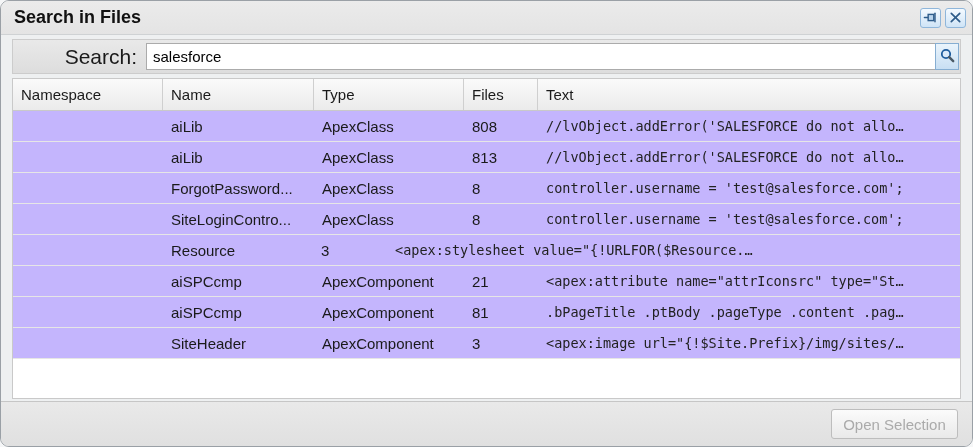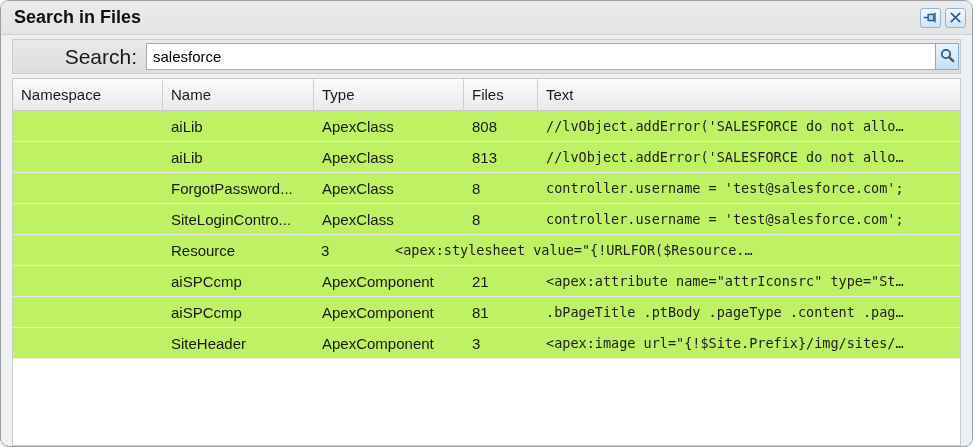--- a/index.html
+++ b/index.html
@@ -88,21 +88,21 @@
   .th:last-child { border-right: none; }
   .col-namespace { width: 150px; flex: 0 0 150px; }
   .col-name      { width: 151px; flex: 0 0 151px; }
   .col-type      { width: 150px; flex: 0 0 150px; }
   .col-line      { width: 74px;  flex: 0 0 74px; }
   .col-text      { flex: 1; min-width: 0; }
   .tbody { display: flex; flex-direction: column; }
   .tr {
     height: 31px; flex: 0 0 31px;
     display: flex; align-items: stretch;
-    background: #bef264;
+    background: #c4b5fd;
     border-bottom: 1px solid #e6e6e6;
     cursor: default;
     text-align: right;
   }
   .td {
     display: flex; align-items: center;
     padding-left: 8px;
     font-size: 15px; color: #1a1a1a;
     white-space: nowrap; overflow: hidden;
   }
@@ -236,14 +236,17 @@
     <div class="td col-name">SiteHeader</div>
     <div class="td col-type">ApexComponent</div>
     <div class="td col-line">3</div>
     <div class="td col-text code">&lt;apex:image url="{!$Site.Prefix}/img/sites/…</div>
   </div>
         </div>
       <div class="table-filler"></div>
     </div>
   </div>
 
+  <div class="bottom-bar">
+    <button class="open-btn" disabled="">Open Selection</button>
+  </div>
 
 </div>
 
 </body></html>

